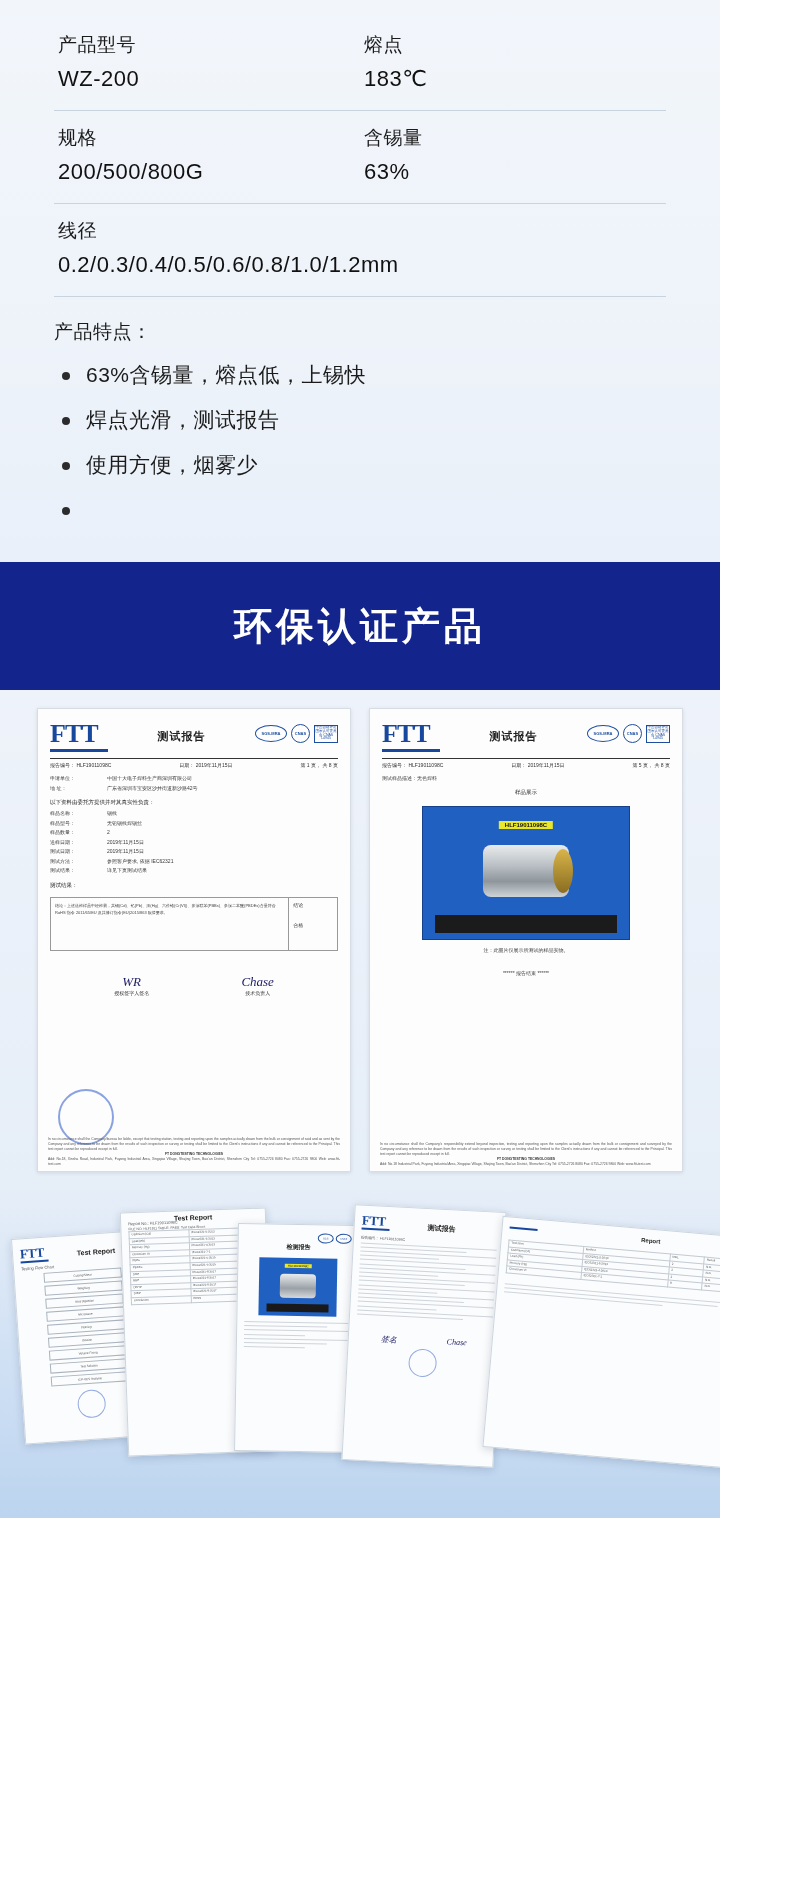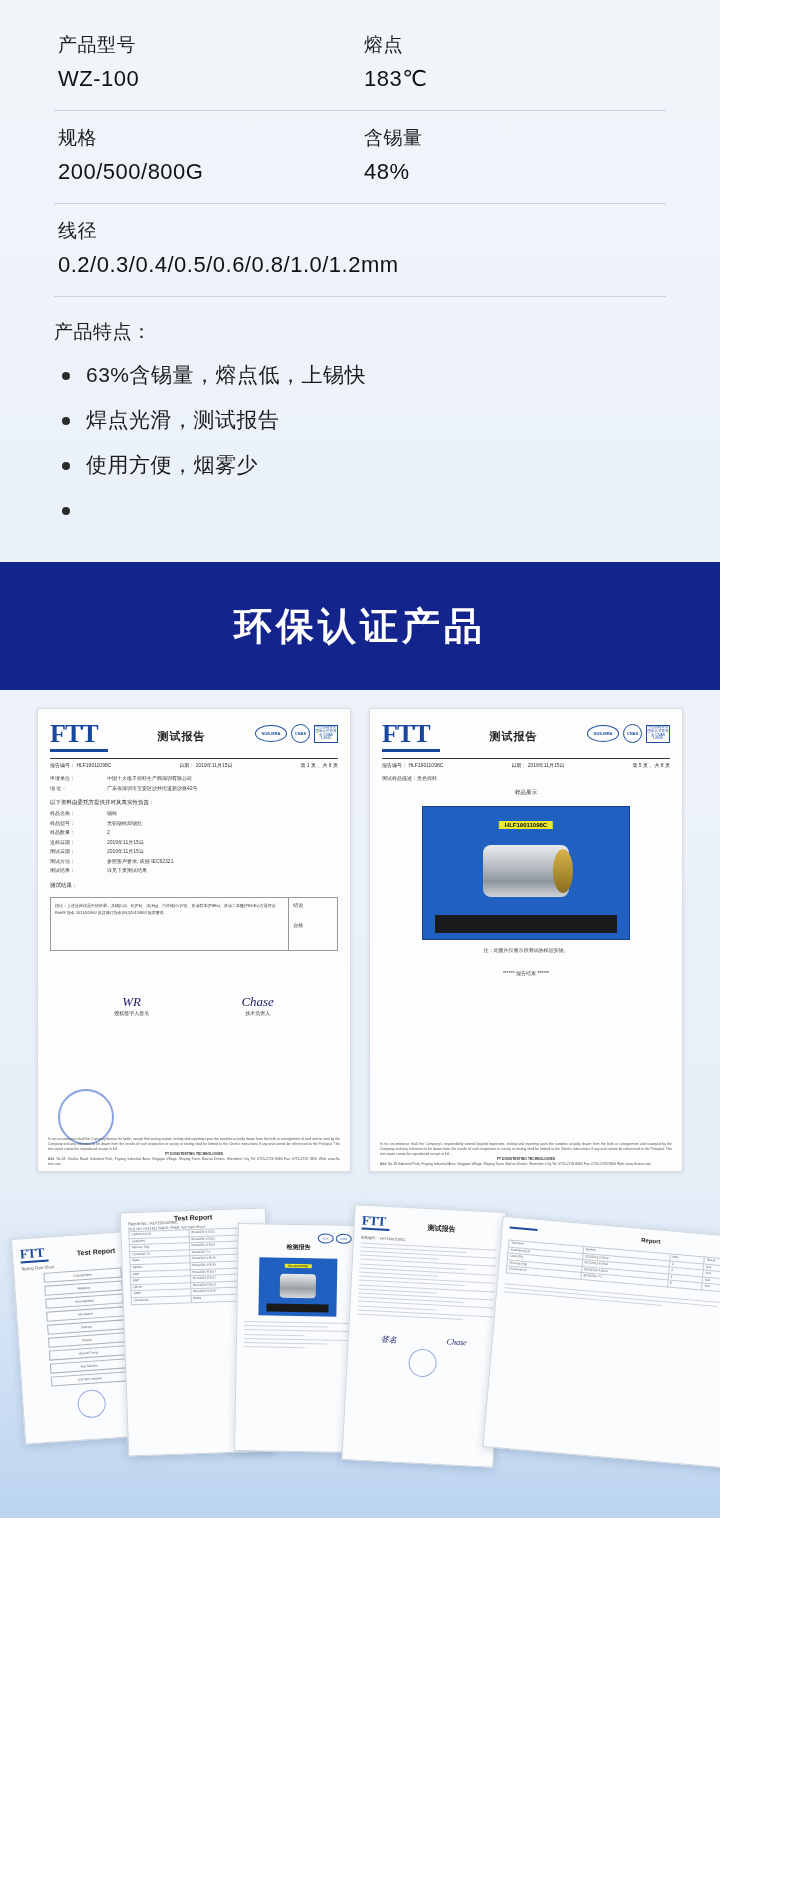--- a/index.html
+++ b/index.html
@@ -298,21 +298,20 @@
     display: flex;
     justify-content: space-around;
     align-items: flex-end;
     margin-top: 24px;
     padding: 0 18px;
   }
   .sig {
     text-align: center;
     font-size: 5px;
     color: #333;
-    margin-top: 20px;
   }
   .sig .script {
     font-family: "Liberation Serif", serif;
     font-style: italic;
     font-size: 13px;
     color: #1a1a66;
     line-height: 1;
     margin-bottom: 2px;
   }
   .stamp {
@@ -484,36 +483,36 @@
 <body>
 
 <div class="page">
 
   <section class="spec-section">
     <div class="spec-table">
 
       <div class="spec-row">
         <div class="spec-cell">
           <div class="spec-label">产品型号</div>
-          <div class="spec-value">WZ-100</div>
+          <div class="spec-value">WZ-200</div>
         </div>
         <div class="spec-cell">
           <div class="spec-label">熔点</div>
           <div class="spec-value">183℃</div>
         </div>
       </div>
 
       <div class="spec-row">
         <div class="spec-cell">
           <div class="spec-label">规格</div>
           <div class="spec-value">200/500/800G</div>
         </div>
         <div class="spec-cell">
           <div class="spec-label">含锡量</div>
-          <div class="spec-value">48%</div>
+          <div class="spec-value">63%</div>
         </div>
       </div>
 
       <div class="spec-row">
         <div class="spec-cell full">
           <div class="spec-label">线径</div>
           <div class="spec-value">0.2/0.3/0.4/0.5/0.6/0.8/1.0/1.2mm</div>
         </div>
       </div>
 

